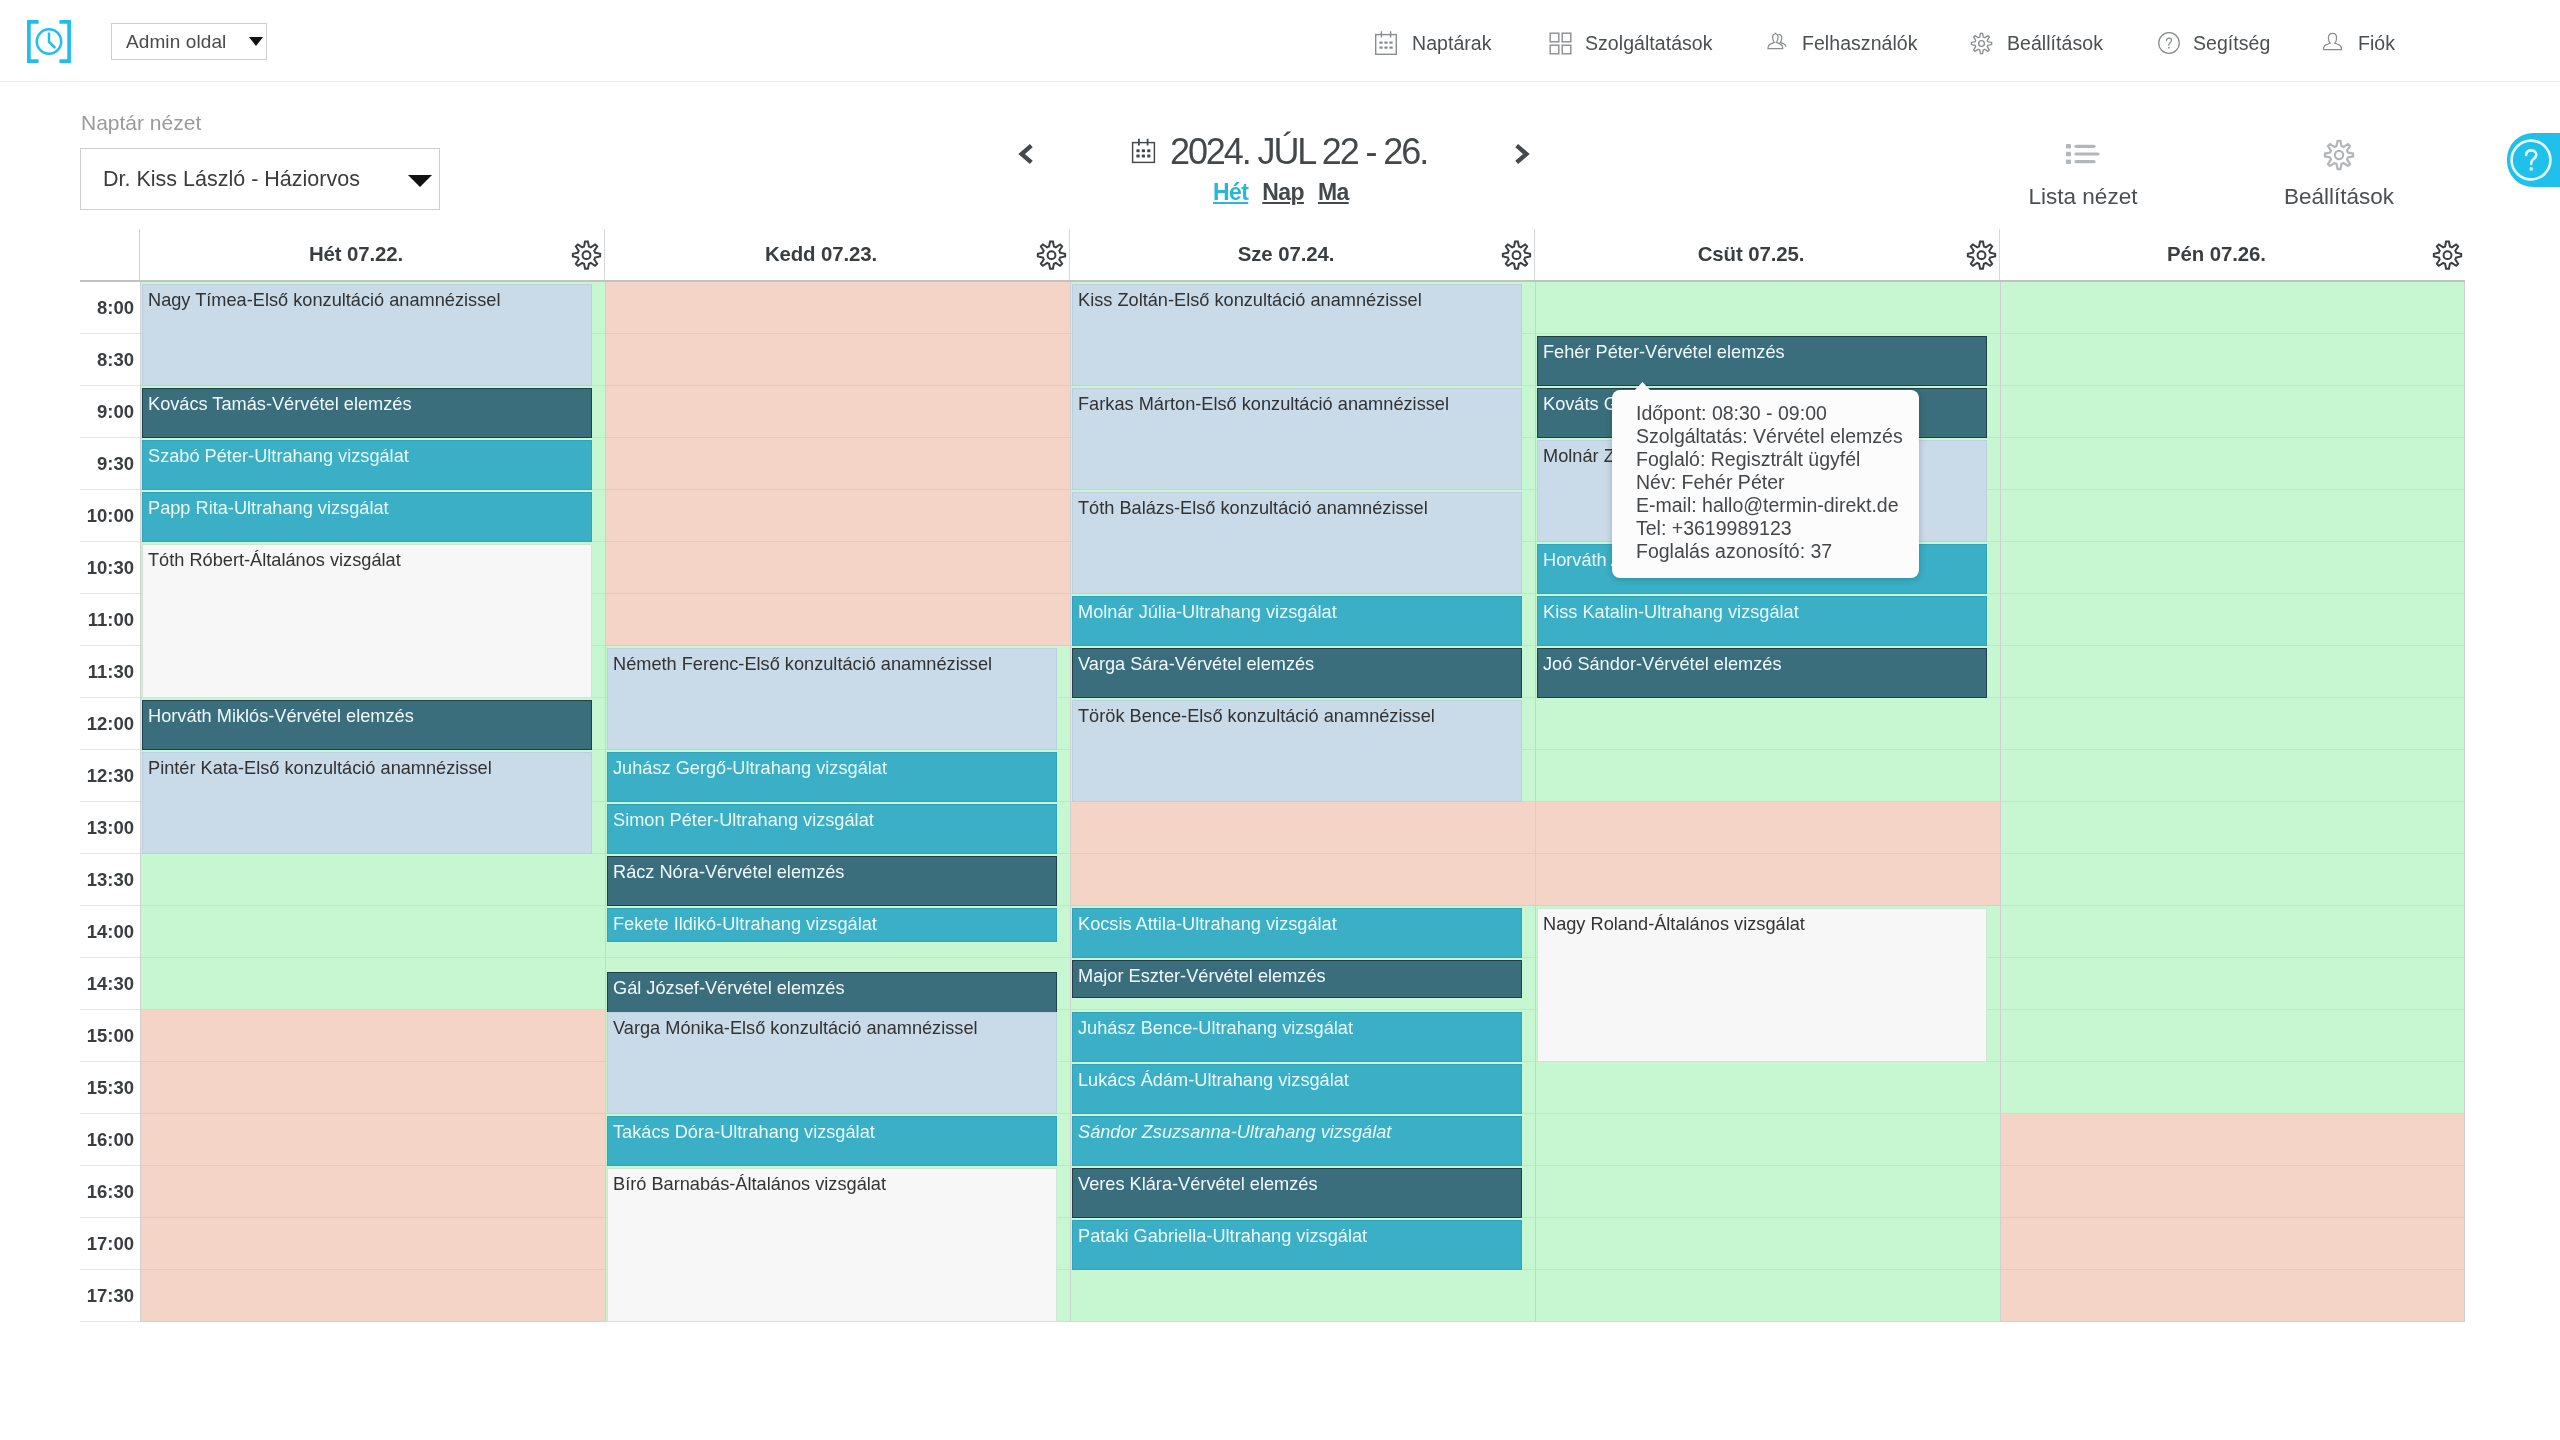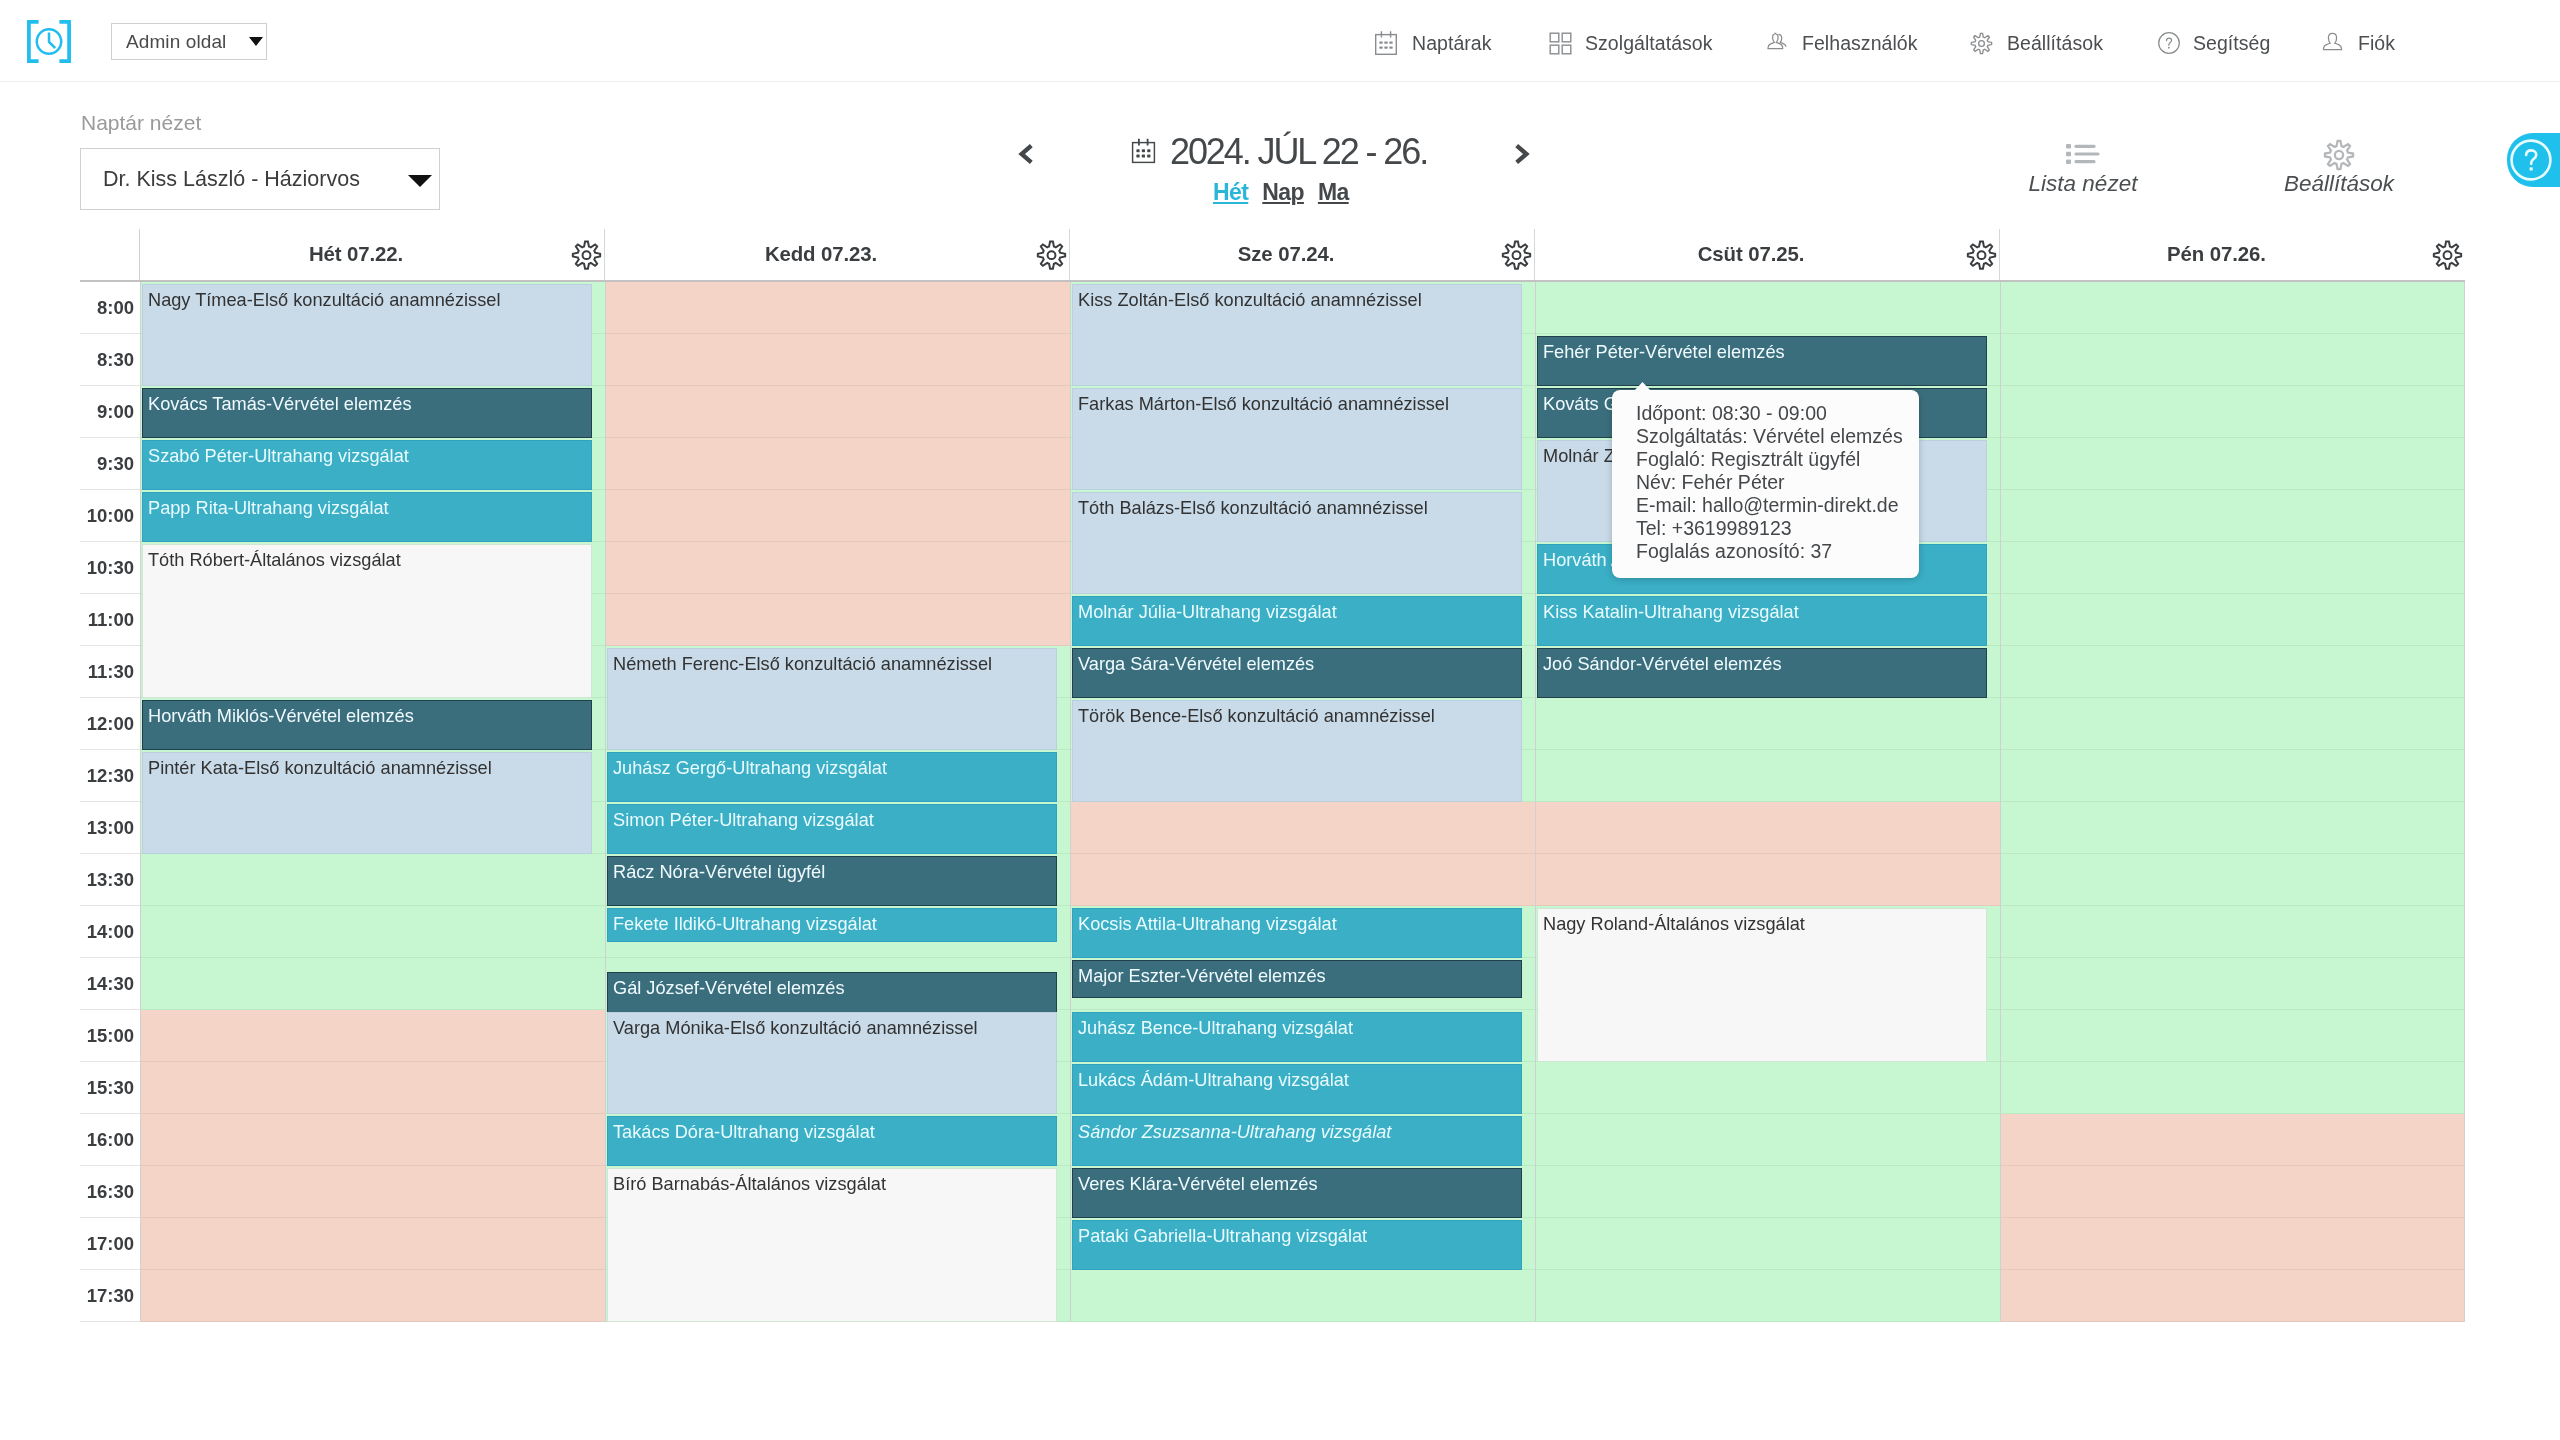--- a/index.html
+++ b/index.html
@@ -40,21 +40,21 @@
   .nav-prev { left:1016px; top:142px; }
   .nav-next { left:1512px; top:142px; }
   .dline { position:absolute; left:1131px; top:135px; display:flex; align-items:flex-start; }
   .dline .cicon { margin-right:14px; margin-top:2px; }
   .dline .dtext { font-size:36px; color:#44484a; letter-spacing:-2.1px; line-height:33px; }
   .viewtabs { position:absolute; left:1213px; top:179px; display:flex; gap:14px; }
   .viewtabs a { font-size:23px; font-weight:bold; text-decoration:underline; text-underline-offset:2px; text-decoration-thickness:1.6px; color:#44484a; letter-spacing:-.6px;}
   .viewtabs a.active { color:#29b6d8; }
   .tbaction { position:absolute; top:121px; width:200px; text-align:center; color:#4c4f51; }
   .tbaction .ic { height:50px; display:flex; align-items:flex-end; justify-content:center; }
-  .tbaction .tx { font-size:22.5px; margin-top:0;font-style:italic; }
+  .tbaction .tx { font-size:22.5px; margin-top:13px; }
   .tb-list { left:1983px; }
   .tb-set  { left:2239px; }
   .helpfab { position:absolute; right:0; top:133px; width:53px; height:54px; background:#1fc0ec;
              border-radius:26px 0 0 26px; display:flex; align-items:center; justify-content:flex-start;
              padding-left:2px; }
   
   .cal { position:absolute; left:80px; top:229px; width:2385px; }
   .calhead { display:flex; height:53px; border-bottom:2px solid #c2c2c2; }
   .calhead .tcol { width:60px; border-right:1px solid #d0d0d0; }
   .calhead .dcol { width:465px; border-right:1px solid #d7d7d7; position:relative;
@@ -409,21 +409,21 @@
         <div class="bgline" style="top: 676px;"></div>
         <div class="bgline" style="top: 728px;"></div>
         <div class="bgline" style="top: 780px;"></div>
         <div class="bgline" style="top: 832px;"></div>
         <div class="bgline" style="top: 884px;"></div>
         <div class="bgline" style="top: 936px;"></div>
         <div class="bgline" style="top: 988px;"></div>
         <div class="evt blue" style="top: 366px; height: 102px;">Németh Ferenc-Első konzultáció anamnézissel</div>
         <div class="evt teal" style="top: 470px; height: 50px;">Juhász Gergő-Ultrahang vizsgálat</div>
         <div class="evt teal" style="top: 522px; height: 50px;">Simon Péter-Ultrahang vizsgálat</div>
-        <div class="evt dark" style="top: 574px; height: 50px;">Rácz Nóra-Vérvétel ügyfél</div>
+        <div class="evt dark" style="top: 574px; height: 50px;">Rácz Nóra-Vérvétel elemzés</div>
         <div class="evt teal" style="top: 626px; height: 34px;">Fekete Ildikó-Ultrahang vizsgálat</div>
         <div class="evt dark" style="top: 678px; height: 50px; margin-top: 12px;">Gál József-Vérvétel elemzés</div>
         <div class="evt blue" style="top: 730px; height: 102px;">Varga Mónika-Első konzultáció anamnézissel</div>
         <div class="evt teal" style="top: 834px; height: 50px;">Takács Dóra-Ultrahang vizsgálat</div>
         <div class="evt white" style="top: 886px; height: 154px;">Bíró Barnabás-Általános vizsgálat</div>
       </div>
       <div class="daycol" style="height: 1040px;">
         <div class="bgslot" style="top: 0px; height: 520px; background: rgb(198, 247, 208);"></div>
         <div class="bgslot" style="top: 520px; height: 104px; background: rgb(245, 212, 200);"></div>
         <div class="bgslot" style="top: 624px; height: 416px; background: rgb(198, 247, 208);"></div>

